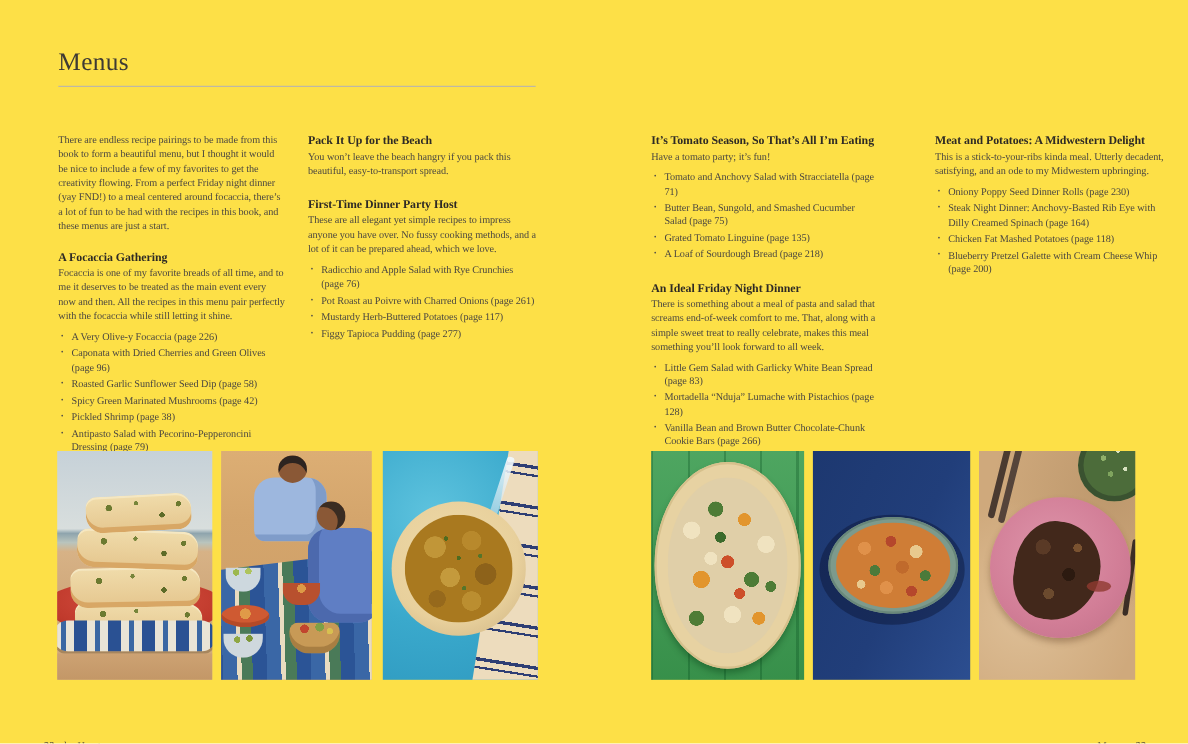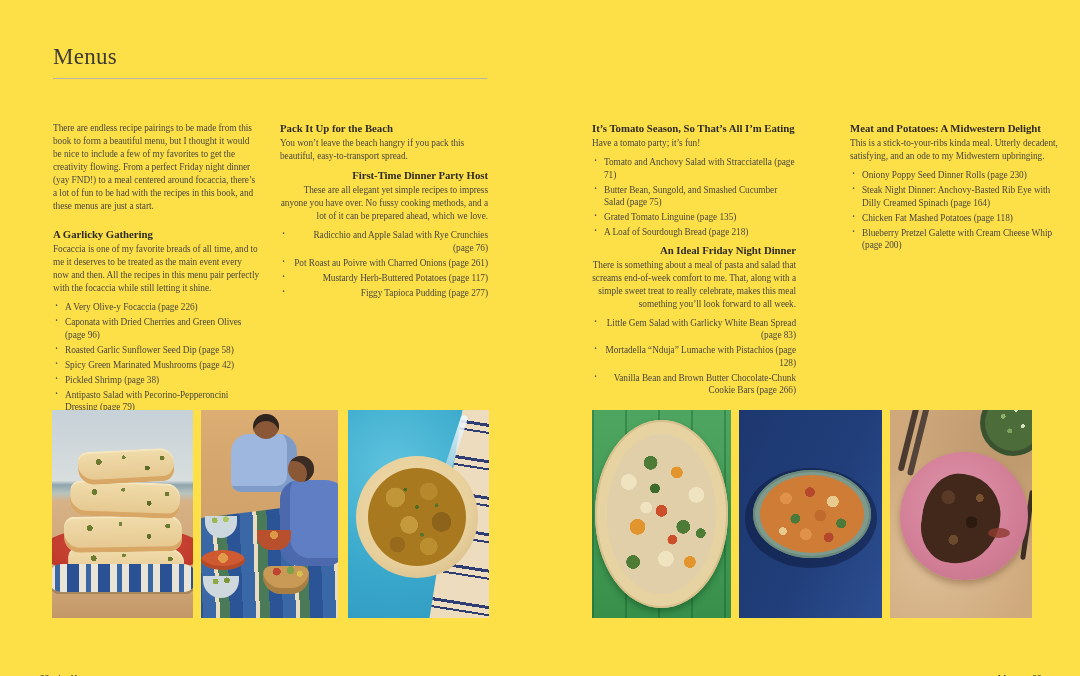--- a/index.html
+++ b/index.html
@@ -11,21 +11,21 @@
   .page-title { position:absolute; left:53px; top:44px; font-size:23px; font-weight:400; color:#3e3a34; letter-spacing:.3px; }
   .title-rule { position:absolute; left:53px; top:78px; width:434px; height:1px; background:#b7b4ae; }
 
   
   .col { position:absolute; top:122px; font-size:9.3px; line-height:13px; letter-spacing:-.05px; }
   .col-1 { left:53px;  width:206px; }
   .col-2 { left:280px; width:208px; }
   .col-3 { left:592px; width:204px; }
   .col-4 { left:850px; width:210px; }
   .intro { margin-bottom:15px; }
-  .menu-section + .menu-section { margin-top:5px;text-align:right; }
+  .menu-section + .menu-section { margin-top:17px; }
   .menu-section h2 { font-size:10.8px; line-height:13px; font-weight:700; color:#2e2a25; white-space:nowrap; margin-bottom:2px; }
   .menu-section .desc { margin-bottom:6px; }
   .menu-list { list-style:none; }
   .menu-list li { position:relative; padding-left:12px; margin-bottom:2.5px; line-height:12.5px; }
   .menu-list li::before { content:"·"; position:absolute; left:2px; top:-1px; font-weight:700; color:#55514a; }
 
   
   .footer { position:absolute; top:674px; font-size:9.5px; color:#45413b; }
   .footer-left { left:40px; }
   .footer-right { right:38px; text-align:right; }
@@ -177,21 +177,21 @@
 <body>
 
 <div class="spread">
 
   <h1 class="page-title">Menus</h1>
   <div class="title-rule"></div>
 
   <div class="col col-1">
     <p class="intro">There are endless recipe pairings to be made from this book to form a beautiful menu, but I thought it would be nice to include a few of my favorites to get the creativity flowing. From a perfect Friday night dinner (yay FND!) to a meal centered around focaccia, there’s a lot of fun to be had with the recipes in this book, and these menus are just a start.</p>
     <section class="menu-section">
-      <h2>A Garlicky Gathering</h2>
+      <h2>A Focaccia Gathering</h2>
       <p class="desc">Focaccia is one of my favorite breads of all time, and to me it deserves to be treated as the main event every now and then. All the recipes in this menu pair perfectly with the focaccia while still letting it shine.</p>
       <ul class="menu-list">
         <li>A Very Olive-y Focaccia (page 226)</li>
         <li>Caponata with Dried Cherries and Green Olives (page 96)</li>
         <li>Roasted Garlic Sunflower Seed Dip (page 58)</li>
         <li>Spicy Green Marinated Mushrooms (page 42)</li>
         <li>Pickled Shrimp (page 38)</li>
         <li>Antipasto Salad with Pecorino-Pepperoncini Dressing (page 79)</li>
       </ul>
     </section>

